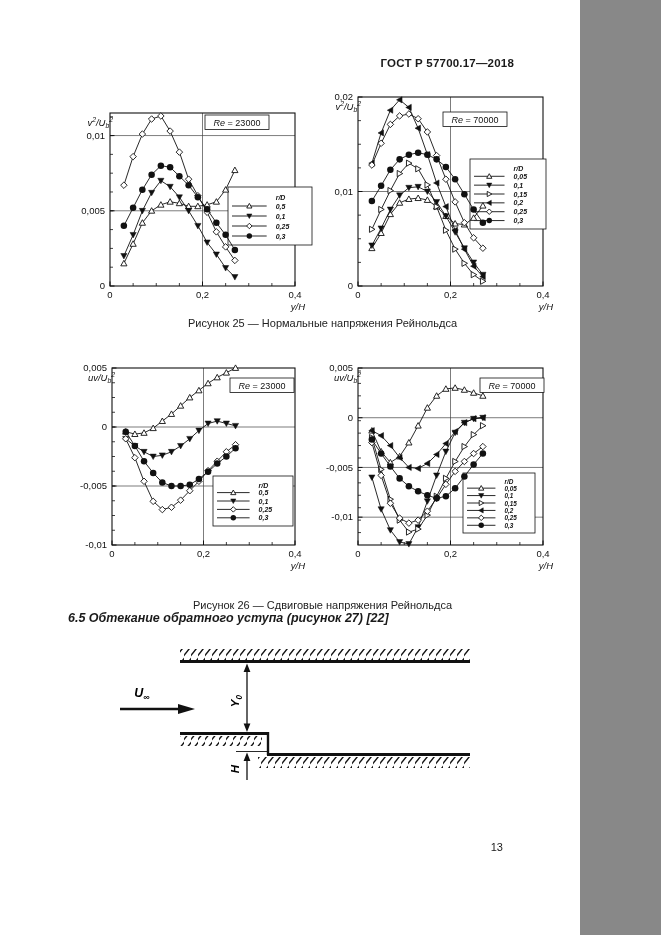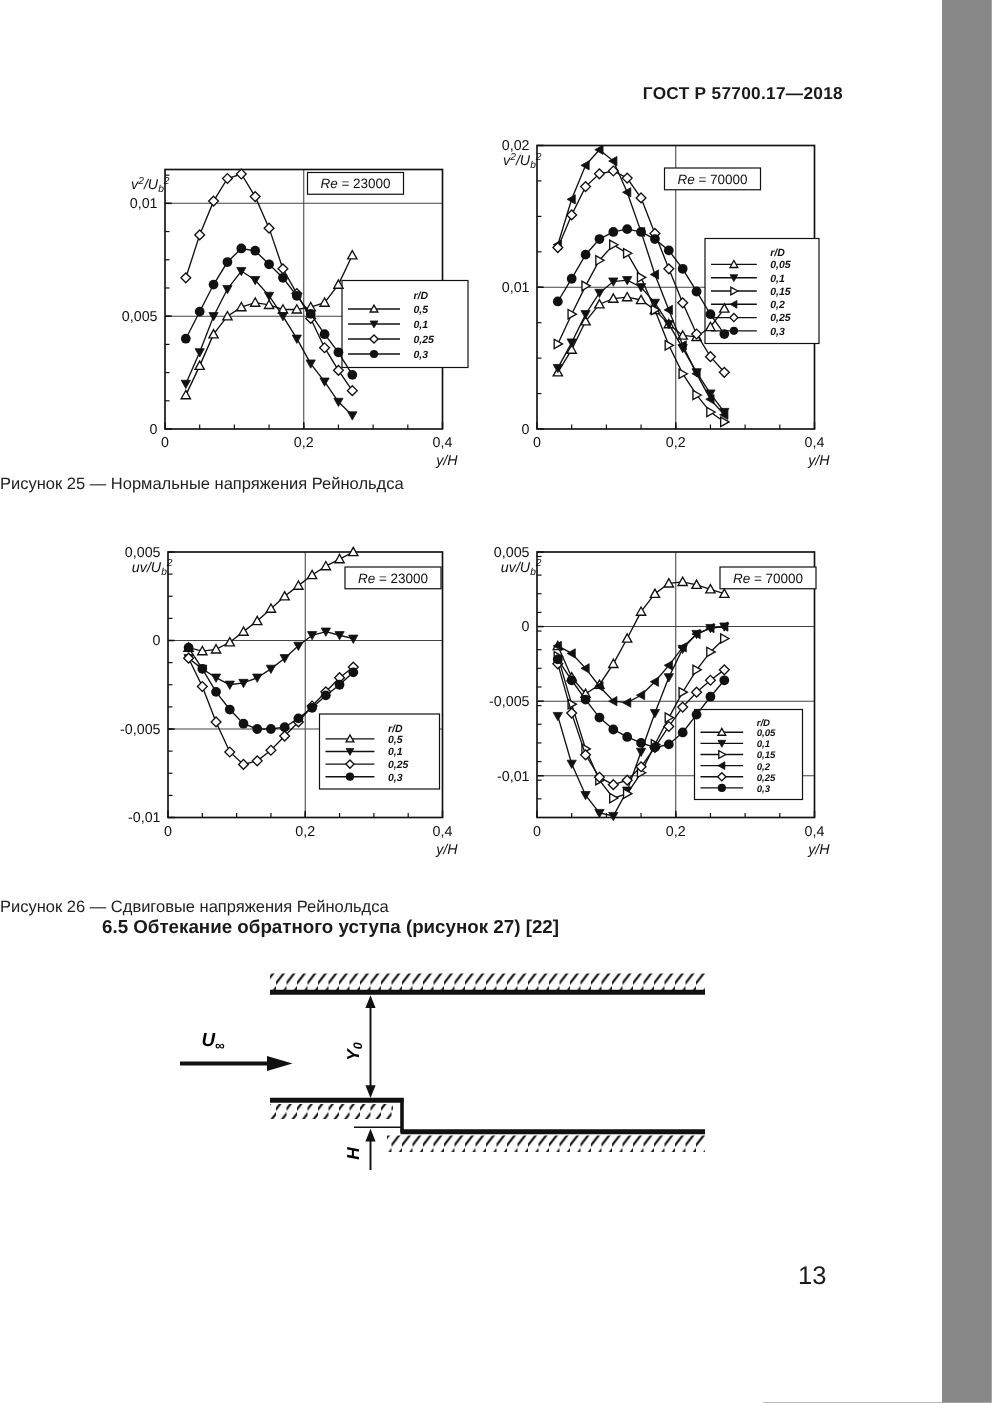--- a/index.html
+++ b/index.html
@@ -1,21 +1,21 @@
 <!DOCTYPE html>
 <html><head>
 <meta charset="utf-8">
 <style>
   html,body{margin:0;padding:0;background:#888;}
-  #page{position:relative;width:628px;height:935px;background:#ffffff;overflow:hidden;
+  #page{position:relative;width:580px;height:935px;background:#ffffff;overflow:hidden;
         font-family:"Liberation Sans", sans-serif;color:#1a1a1a;}
   .hdr{position:absolute;top:57px;right:66px;font-size:11.5px;font-weight:bold;letter-spacing:.2px;}
-  .caption{position:absolute;left:0;width:645px;text-align:left;font-size:11px;color:#222;}
-  .heading{position:absolute;left:68px;top:611px;font-size:12.5px;font-weight:bold;}
-  .pagenum{position:absolute;top:841px;right:77px;font-size:17px;}
+  .caption{position:absolute;left:0;width:645px;text-align:center;font-size:11px;color:#222;}
+  .heading{position:absolute;left:68px;top:611px;font-size:12.5px;font-weight:bold;font-style:italic;}
+  .pagenum{position:absolute;top:841px;right:77px;font-size:11px;}
   svg.chart{position:absolute;overflow:visible;}
   svg#fig27{position:absolute;left:100px;top:645px;overflow:visible;}
 </style>
 </head>
 <body>
 
 <div id="page">
 
   <div class="hdr">ГОСТ Р 57700.17—2018</div>
 

